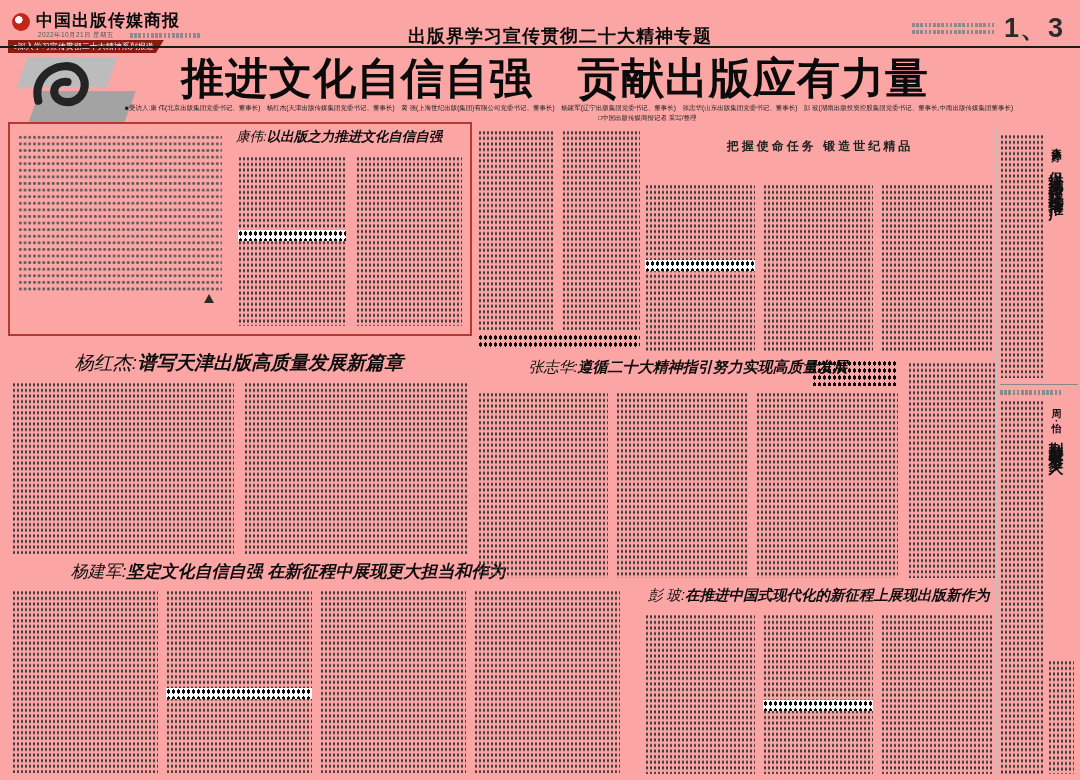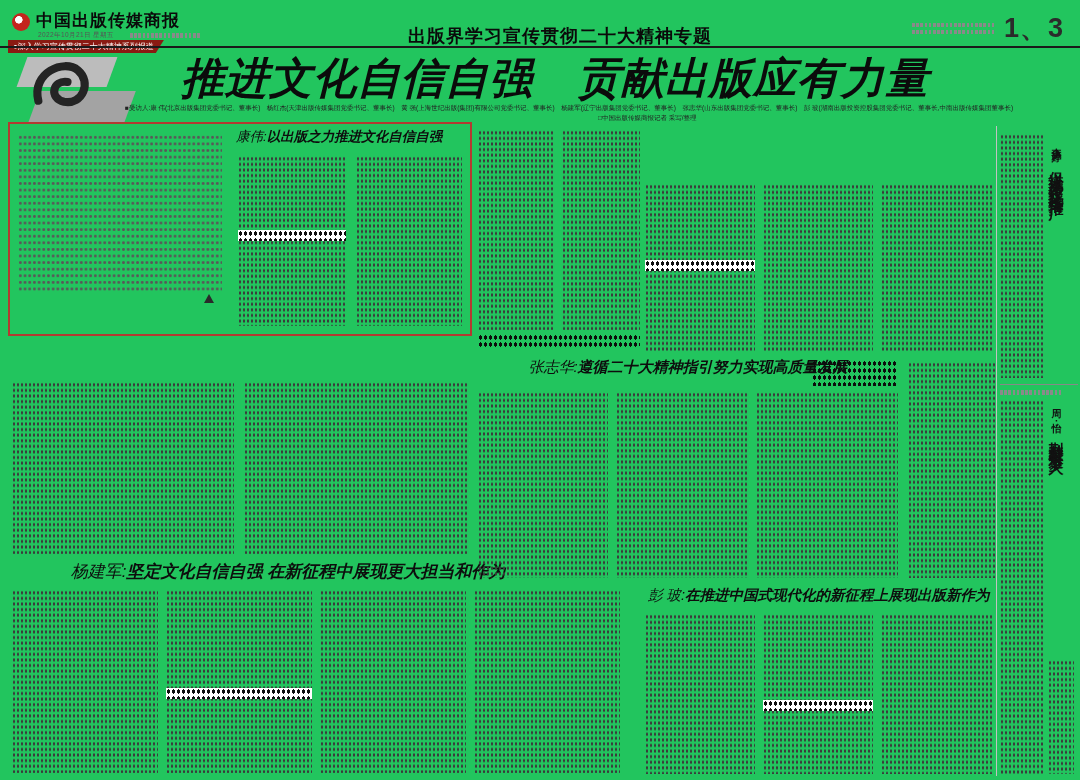--- a/index.html
+++ b/index.html
@@ -1,36 +1,36 @@
 <!DOCTYPE html>
 <html><head>
 <meta charset="utf-8">
 <style>
   html,body{margin:0;padding:0;background:#ffffff;}
   .page{position:relative;width:1080px;height:780px;overflow:hidden;
-        font-family:"Liberation Sans",sans-serif;color:#111;background:#22c55e;}
+        font-family:"Liberation Sans",sans-serif;color:#111;background:#fca5a5;}
   .abs{position:absolute;}
 
   
   .gk{background-image:radial-gradient(#3b3b3b 1.05px,rgba(0,0,0,0) 1.2px);background-size:4px 5.6px;}
   .gk-lite{background-image:radial-gradient(#585858 1.1px,rgba(0,0,0,0) 1.25px);background-size:4.7px 6.6px;}
   .gk-bold{background-image:radial-gradient(#0d0d0d 1.5px,rgba(0,0,0,0) 1.65px);background-size:5px 7px;}
   .gk-micro{background-image:repeating-linear-gradient(90deg,#8a8a8a 0 2.6px,rgba(0,0,0,0) 2.6px 4.2px);}
 
   .masthead-title{font-size:17px;font-weight:900;letter-spacing:1px;color:#0a0a0a;}
   .dateline{font-size:6.5px;color:#555;letter-spacing:.4px;}
   .series-bar{background:#8a1a12;color:#fff;font-size:8px;line-height:13px;height:13px;
               padding:0 10px 0 5px;white-space:nowrap;
               clip-path:polygon(0 0,100% 0,calc(100% - 8px) 100%,0 100%);}
   .topic{font-size:18px;font-weight:900;text-align:center;letter-spacing:1px;color:#0a0a0a;}
   .pagenum{font-size:27px;font-weight:700;color:#2b2b2b;letter-spacing:1px;}
   .hrule{background:#1a1a1a;}
 
   .main-headline{font-size:43px;font-weight:900;letter-spacing:1px;text-align:center;
-                 color:#0b0b0b;white-space:nowrap;font-style:italic;}
+                 color:#0b0b0b;white-space:nowrap;}
   .byline{font-size:6.5px;color:#222;white-space:nowrap;}
 
   .redbox{border:2px solid #b43a31;}
   .hname{font-weight:500;}
   .htitle{font-weight:900;}
   .headline{color:#0d0d0d;white-space:nowrap;font-style:italic;}
   .kicker{font-weight:600;color:#222;text-align:center;white-space:nowrap;}
 
   .vhead{writing-mode:vertical-rl;text-orientation:upright;color:#111;line-height:1;}
   .vhead .vname{font-size:10px;font-weight:600;letter-spacing:2px;}
@@ -77,36 +77,40 @@
   <div class="abs redbox" style="left:8px;top:122px;width:460px;height:210px;"></div>
   <div class="abs gk-lite" style="left:18px;top:134px;width:204px;height:160px;"></div>
   <div class="abs tri" style="left:204px;top:294px;"></div>
   <div class="abs headline" style="left:236px;top:128px;width:228px;font-size:13.5px;">
     <span class="hname">康伟:</span><span class="htitle">以出版之力推进文化自信自强</span>
   </div>
   <div class="abs gk" style="left:238px;top:156px;width:108px;height:170px;"></div>
   <div class="abs gk" style="left:356px;top:156px;width:106px;height:170px;"></div>
   <div class="abs gk-bold" style="left:238px;top:230px;width:108px;height:11px;background-color:#fff;"></div>
 
+  <div class="abs headline" style="left:8px;top:350px;width:462px;font-size:19px;text-align:center;">
+    <span class="hname">杨红杰:</span><span class="htitle">谱写天津出版高质量发展新篇章</span>
+  </div>
   <div class="abs gk" style="left:12px;top:382px;width:222px;height:172px;"></div>
   <div class="abs gk" style="left:244px;top:382px;width:224px;height:172px;"></div>
 
   <div class="abs headline" style="left:8px;top:560px;width:560px;font-size:17px;text-align:center;">
     <span class="hname">杨建军:</span><span class="htitle">坚定文化自信自强 在新征程中展现更大担当和作为</span>
   </div>
   <div class="abs gk" style="left:12px;top:590px;width:146px;height:183px;"></div>
   <div class="abs gk" style="left:166px;top:590px;width:146px;height:183px;"></div>
   <div class="abs gk" style="left:320px;top:590px;width:146px;height:183px;"></div>
   <div class="abs gk" style="left:474px;top:590px;width:146px;height:183px;"></div>
   <div class="abs gk-bold" style="left:166px;top:688px;width:146px;height:11px;background-color:#fff;"></div>
 
   <div class="abs gk" style="left:478px;top:130px;width:76px;height:200px;"></div>
   <div class="abs gk" style="left:562px;top:130px;width:78px;height:200px;"></div>
   <div class="abs gk-bold" style="left:478px;top:334px;width:162px;height:13px;"></div>
 
+  <div class="abs kicker" style="left:645px;top:138px;width:350px;font-size:12px;letter-spacing:3px;">把握使命任务 锻造世纪精品</div>
   <div class="abs gk" style="left:645px;top:184px;width:110px;height:168px;"></div>
   <div class="abs gk" style="left:763px;top:184px;width:110px;height:168px;"></div>
   <div class="abs gk" style="left:881px;top:184px;width:112px;height:168px;"></div>
   <div class="abs gk-bold" style="left:645px;top:260px;width:110px;height:11px;background-color:#fff;"></div>
 
   <div class="abs headline" style="left:478px;top:358px;width:420px;font-size:15px;text-align:center;">
     <span class="hname">张志华:</span><span class="htitle">遵循二十大精神指引努力实现高质量发展</span>
   </div>
   <div class="abs gk-bold" style="left:812px;top:360px;width:86px;height:26px;"></div>
   <div class="abs gk" style="left:478px;top:392px;width:130px;height:186px;"></div>

